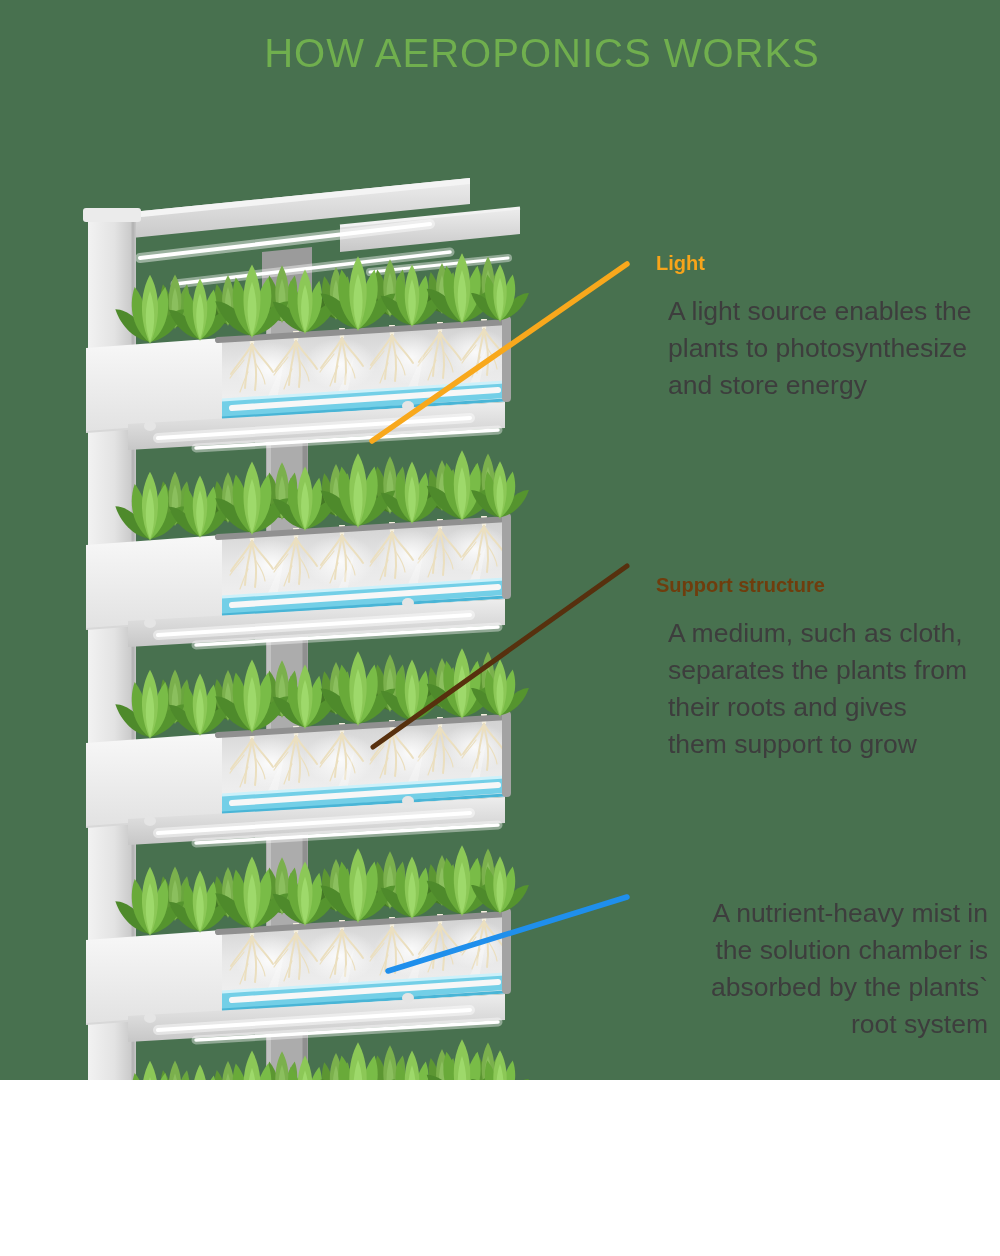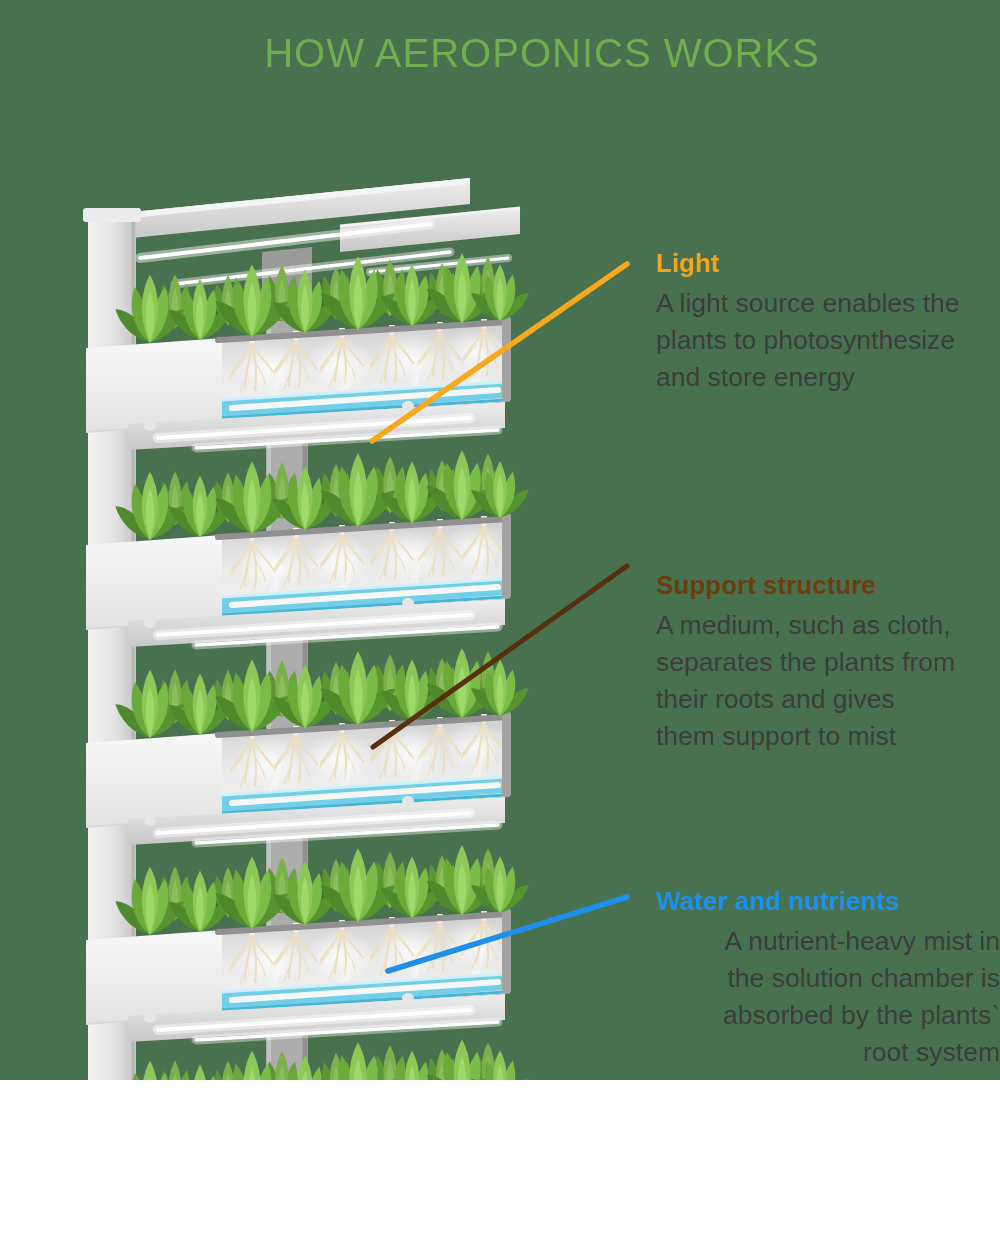--- a/index.html
+++ b/index.html
@@ -7,22 +7,22 @@
   #page{position:relative;width:1000px;height:1080px;overflow:hidden;}
   .title{
     position:absolute;top:4px;left:0;right:0;
     text-align:center;transform:translateX(42px);
     font-size:40px;font-weight:400;letter-spacing:1px;
     white-space:nowrap;
   }
   .tower-svg{position:absolute;left:0;top:0;}
   .lines-svg{position:absolute;left:0;top:0;pointer-events:none;}
   .anno{position:absolute;left:656px;width:344px;}
-  .anno h2{margin:0 0 4px 0;font-size:26px;line-height:36px;font-weight:bold;letter-spacing:0;}
-  .anno p{margin:0;font-size:26.5px;line-height:37px;white-space:pre-line;}
+  .anno h2{margin:0 0 4px 0;font-size:20px;line-height:36px;font-weight:bold;letter-spacing:0;}
+  .anno p{margin:12px;font-size:26.5px;line-height:37px;white-space:pre-line;}
   #anno-light{top:245px;}
   #anno-support{top:553px;}
   #anno-water{top:883px;}
   .back-plant{filter:brightness(0.88);}
 </style>
 </head>
 <body>
 
 <div id="page" style="background-color: rgb(72, 113, 79);">
 
@@ -196,24 +196,23 @@
     <p style="color: rgb(61, 61, 61);">A light source enables the
 plants to photosynthesize
 and store energy</p>
   </div>
 
   <div class="anno" id="anno-support">
     <h2 style="color: rgb(111, 61, 13); margin-top: 14px;">Support structure</h2>
     <p style="color: rgb(61, 61, 61);">A medium, such as cloth,
 separates the plants from
 their roots and gives
-them support to mist</p>
+them support to grow</p>
   </div>
 
   <div class="anno" id="anno-water">
-    <h2 style="color: rgb(31, 143, 236);">Water and nutrients</h2>
     <p style="color: rgb(61, 61, 61); text-align: right;">A nutrient-heavy mist in
 the solution chamber is
 absorbed by the plants`
 root system</p>
   </div>
 
 </div>
 
 </body></html>

